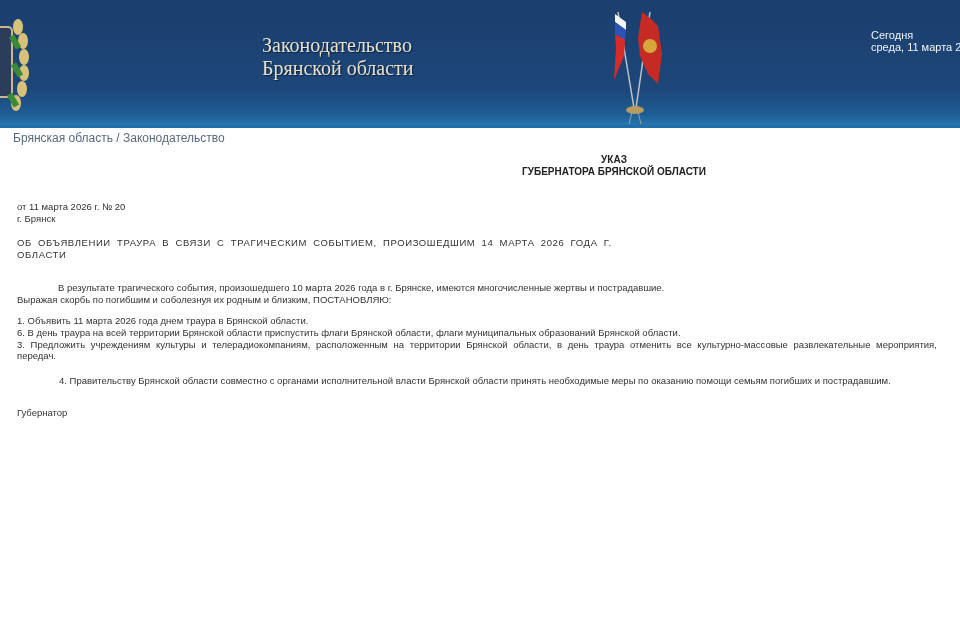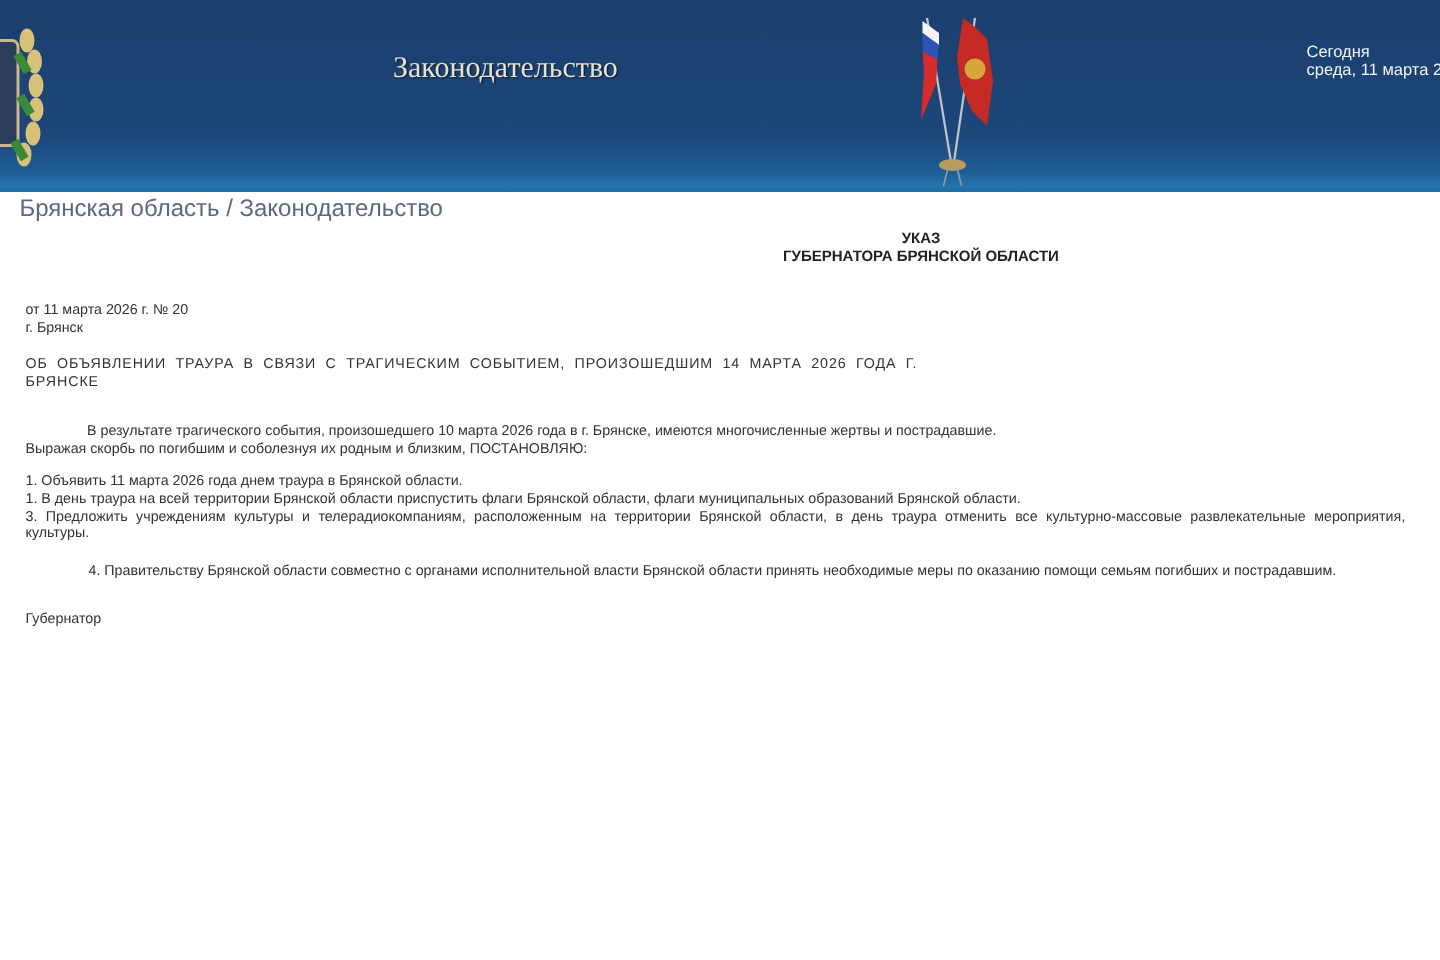--- a/index.html
+++ b/index.html
@@ -4,21 +4,21 @@
 <style>
   html, body { margin:0; padding:0; }
   body { width:960px; height:640px; background:#fff; overflow:hidden; position:relative; font-family:"Liberation Sans", sans-serif; }
   .header { position:absolute; left:0; top:0; width:960px; height:127px;
     background: linear-gradient(to bottom, #1b3f6e 0%, #1d4679 70%, #1e5d95 90%, #2a7ab3 100%); overflow:hidden; }
   .header-bottom-line { position:absolute; left:0; top:125px; width:960px; height:3px; background:#1f6fa8; }
   .emblem { position:absolute; left:-10px; top:15px; width:42px; height:100px; }
   .site-title { position:absolute; left:262px; top:34px; font-family:"Liberation Serif", serif; font-size:20px; line-height:23px; color:#e8e2cc; text-shadow:1px 1px 1px #0b2240; }
   .flags { position:absolute; left:610px; top:8px; width:60px; height:116px; }
   .today { position:absolute; left:871px; top:29px; font-size:11px; line-height:12px; color:#f2f5fa; white-space:nowrap; }
-  .breadcrumb { position:absolute; left:13px; top:131px; font-size:16px; color:#5a6a80; }
+  .breadcrumb { position:absolute; left:13px; top:131px; font-size:12px; color:#5a6a80; }
   .breadcrumb span { cursor:pointer; }
   .doc-type { position:absolute; left:0; top:154px; width:1228px; text-align:center; font-size:10px; font-weight:bold; line-height:12px; color:#222; }
   .line { position:absolute; left:17px; white-space:nowrap; font-size:9.5px; color:#333; }
   .title-line { letter-spacing:0.6px; word-spacing:3px; font-size:9.5px; }
 </style>
 </head>
 <body>
 
 <div class="header">
   <svg class="emblem" viewBox="0 0 42 100">
@@ -33,20 +33,21 @@
     </g>
     <g fill="#3a8a3a">
       <rect x="22" y="20" width="6" height="14" transform="rotate(-30 25 27)"></rect>
       <rect x="24" y="48" width="6" height="14" transform="rotate(-30 27 55)"></rect>
       <rect x="20" y="78" width="6" height="14" transform="rotate(-30 23 85)"></rect>
     </g>
   </svg>
 
   <div class="site-title">
     <div>Законодательство</div>
+    <div>Брянской области</div>
   </div>
 
   <svg class="flags" viewBox="0 0 60 116">
     <line x1="8" y1="4" x2="24" y2="100" stroke="#bfc3c8" stroke-width="1.5"></line>
     <line x1="40" y1="4" x2="26" y2="100" stroke="#bfc3c8" stroke-width="1.5"></line>
     <polygon points="5,6 16,14 16,22 5,14" fill="#f4f4f4"></polygon>
     <polygon points="5,14 16,22 15,32 5,26" fill="#2b54b6"></polygon>
     <polygon points="5,26 15,32 14,48 4,72 6,40" fill="#d52b2b"></polygon>
     <polygon points="32,4 40,10 48,18 52,46 48,76 38,66 30,48 28,30" fill="#c62a24"></polygon>
     <circle cx="40" cy="38" r="7" fill="#d8a73c"></circle>
@@ -68,24 +69,24 @@
 
 <div class="doc-type">
   <div>УКАЗ</div>
   <div>ГУБЕРНАТОРА БРЯНСКОЙ ОБЛАСТИ</div>
 </div>
 
 <div class="line" style="top:201px;">от 11 марта 2026 г. № 20</div>
 <div class="line" style="top:213px;">г. Брянск</div>
 
 <div class="line title-line" style="top:237px;">ОБ ОБЪЯВЛЕНИИ ТРАУРА В СВЯЗИ С ТРАГИЧЕСКИМ СОБЫТИЕМ, ПРОИЗОШЕДШИМ 14 МАРТА 2026 ГОДА Г.</div>
-<div class="line title-line" style="top:249px;">БРЯНСКЕ</div>
+<div class="line title-line" style="top:249px;">ОБЛАСТИ</div>
 
 <div class="line" style="top:282px;padding-left:41px;">В результате трагического события, произошедшего 10 марта 2026 года в г. Брянске, имеются многочисленные жертвы и пострадавшие.</div>
 <div class="line" style="top:294px;">Выражая скорбь по погибшим и соболезнуя их родным и близким, ПОСТАНОВЛЯЮ:</div>
 
 <div class="line" style="top:315px;">1. Объявить 11 марта 2026 года днем траура в Брянской области.</div>
-<div class="line" style="top:327px;">1. В день траура на всей территории Брянской области приспустить флаги Брянской области, флаги муниципальных образований Брянской области.</div>
+<div class="line" style="top:327px;">6. В день траура на всей территории Брянской области приспустить флаги Брянской области, флаги муниципальных образований Брянской области.</div>
 <div class="line" style="top:339px; word-spacing:3px;">3. Предложить учреждениям культуры и телерадиокомпаниям, расположенным на территории Брянской области, в день траура отменить все культурно-массовые развлекательные мероприятия,</div>
-<div class="line" style="top:350px;">культуры.</div>
+<div class="line" style="top:350px;">передач.</div>
 <div class="line" style="top:375px;margin-left:42px;">4. Правительству Брянской области совместно с органами исполнительной власти Брянской области принять необходимые меры по оказанию помощи семьям погибших и пострадавшим.</div>
 
 <div class="line" style="top:407px;">Губернатор</div>
 
 </body></html>

